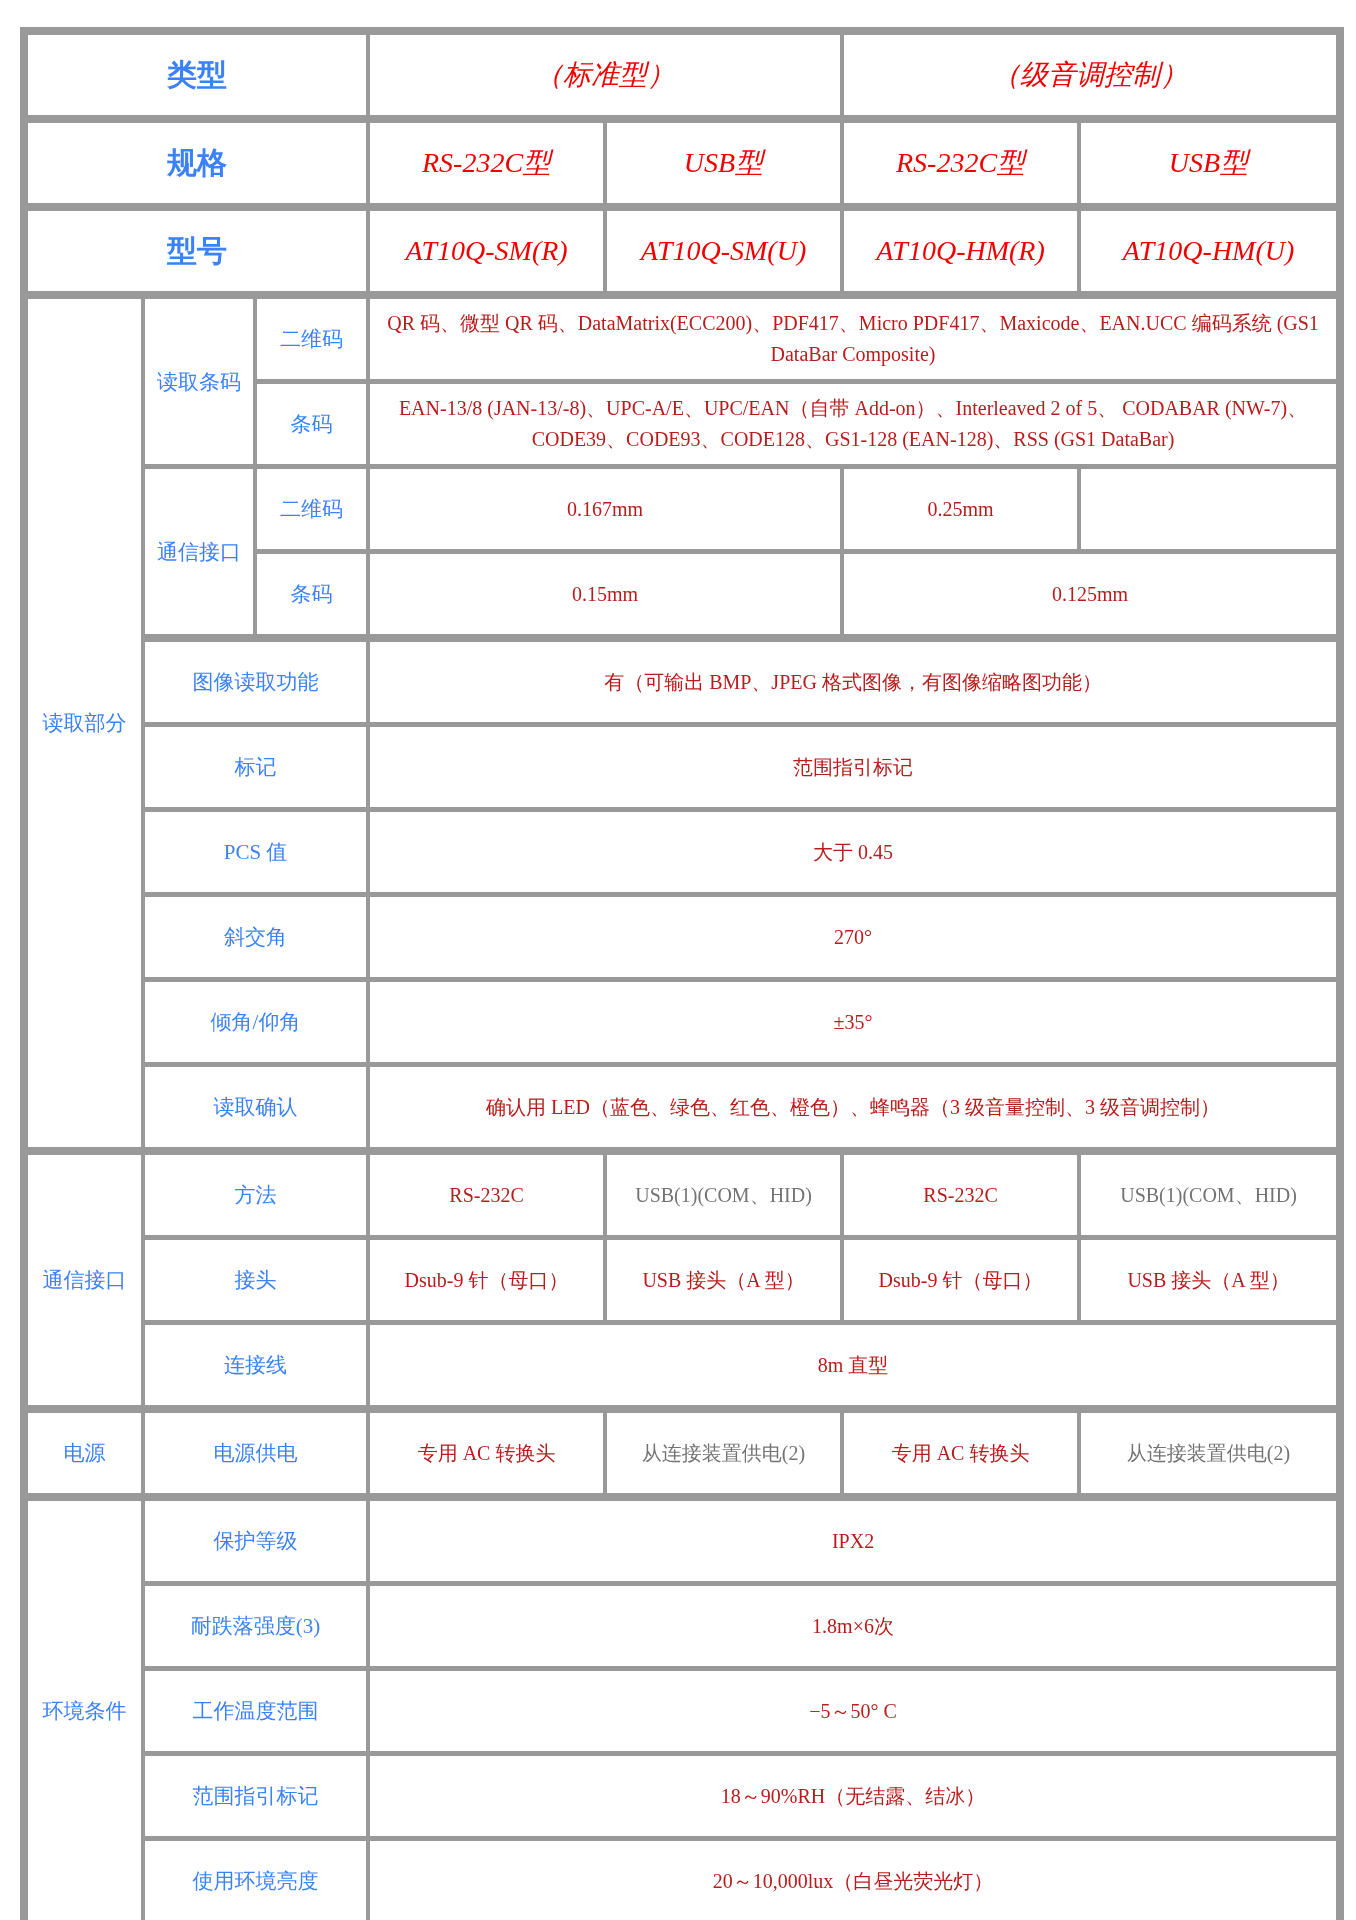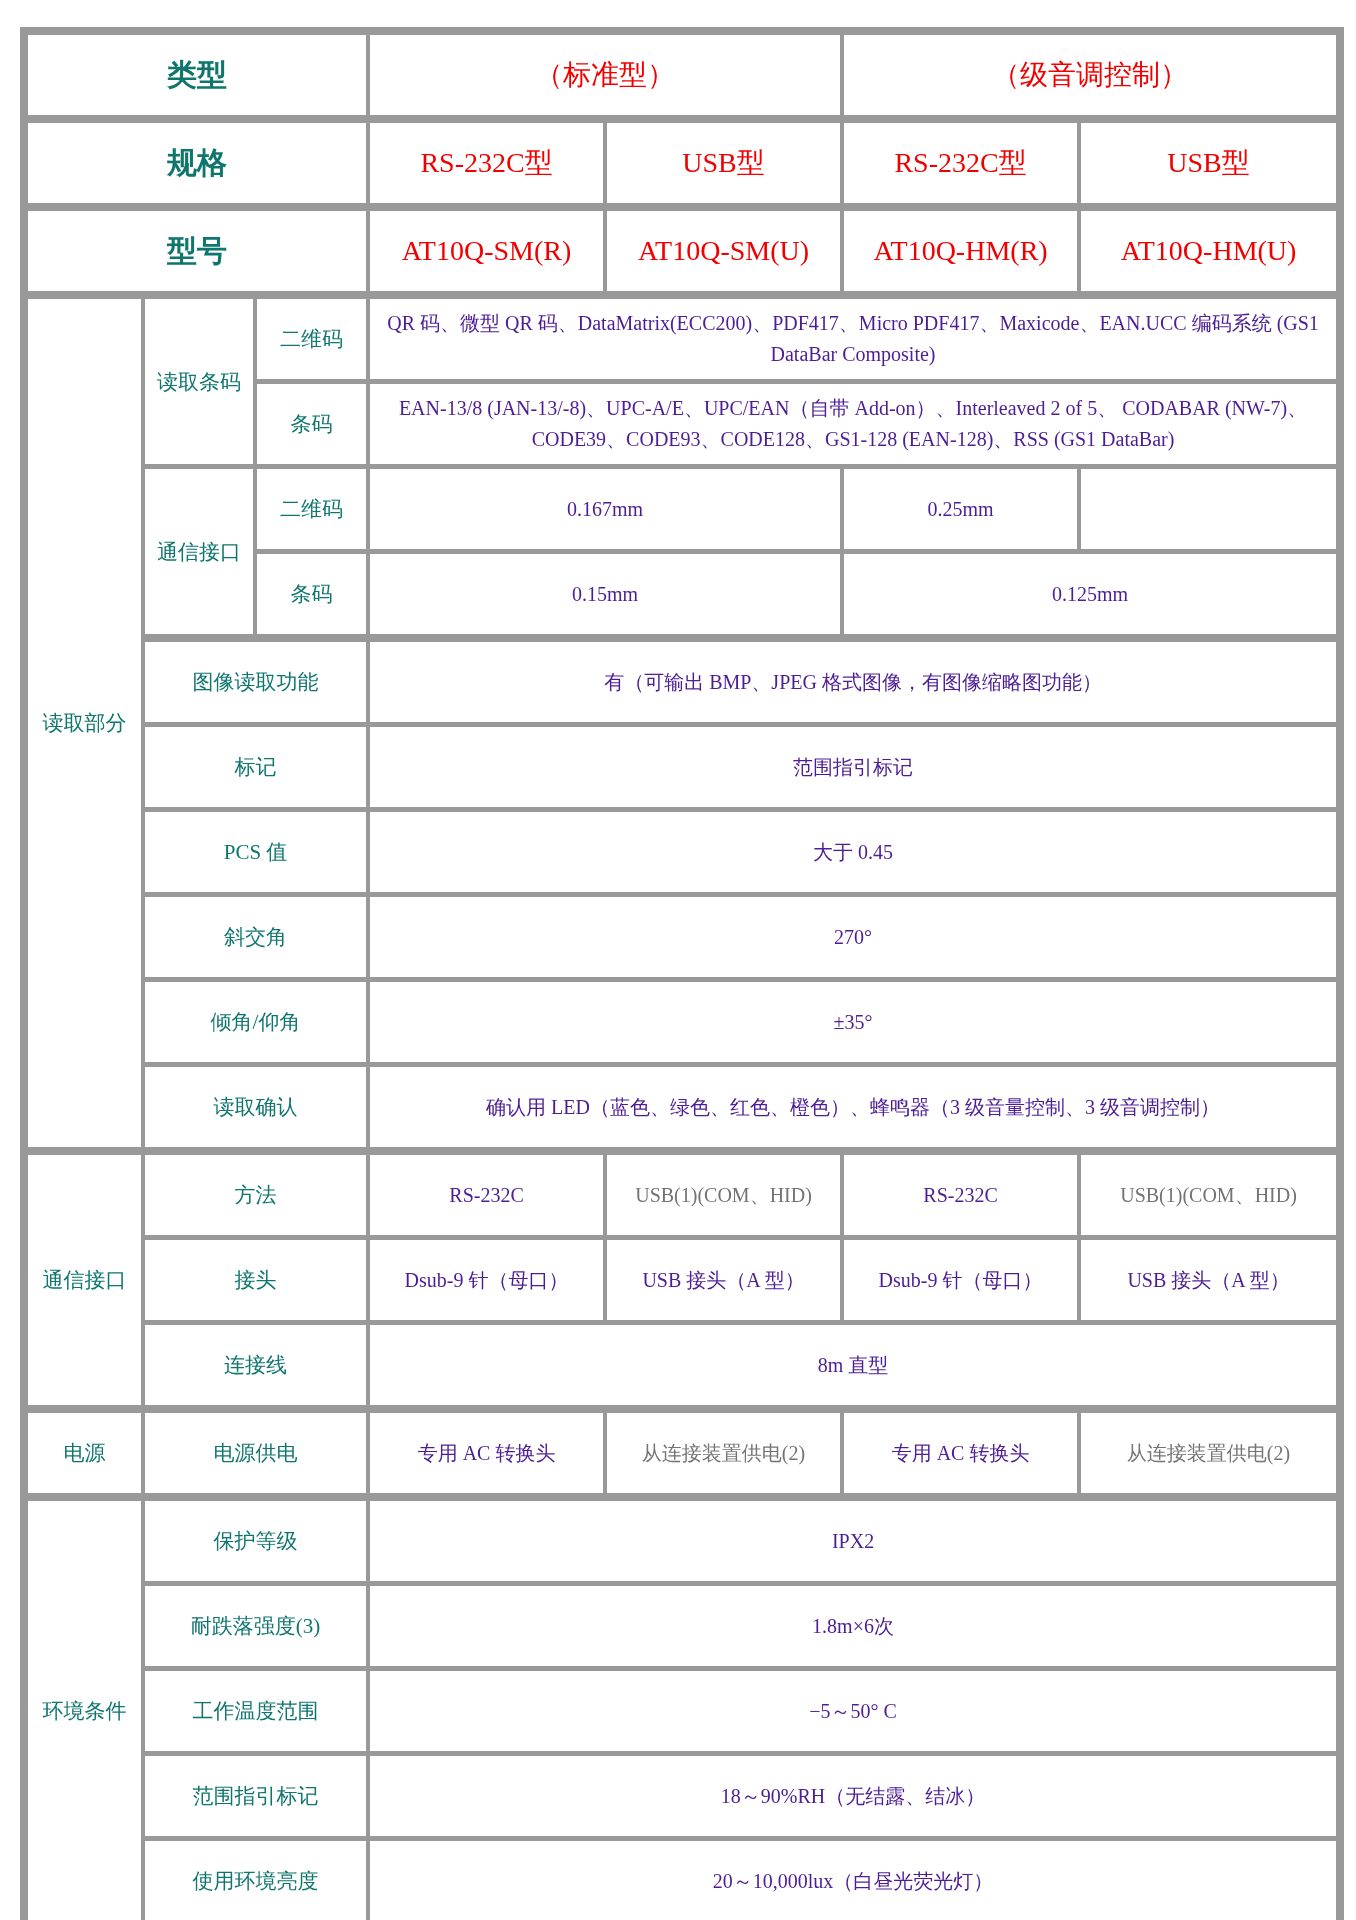--- a/index.html
+++ b/index.html
@@ -26,32 +26,32 @@
     border-top-width: 5px;
     border-bottom-width: 5px;
     height: 76px;
     text-align: center;
     vertical-align: middle;
     padding: 2px 10px;
     overflow: hidden;
   }
   tr.tt > td { border-top-width: 8px; }
   .lbl {
-    color: #0f766e;
+    color: #3b82f6;
     font-size: 21px;
     font-weight: normal;
     white-space: nowrap;
   }
   .val {
-    color: #4c1d95;
+    color: #b91c1c;
     font-size: 20px;
     line-height: 1.55;
   }
   .hd.lbl  { font-size: 30px; font-weight: bold; }
-  .hd.val  { color: #f20000; font-size: 28px; }
+  .hd.val  { color: #f20000; font-size: 28px; font-style: italic; }
   .blue    { color: #737373; }
 </style>
 </head>
 <body>
 
 <div class="page">
   <table class="spec">
     <colgroup>
       <col style="width:119px">
         <col style="width:112px">

